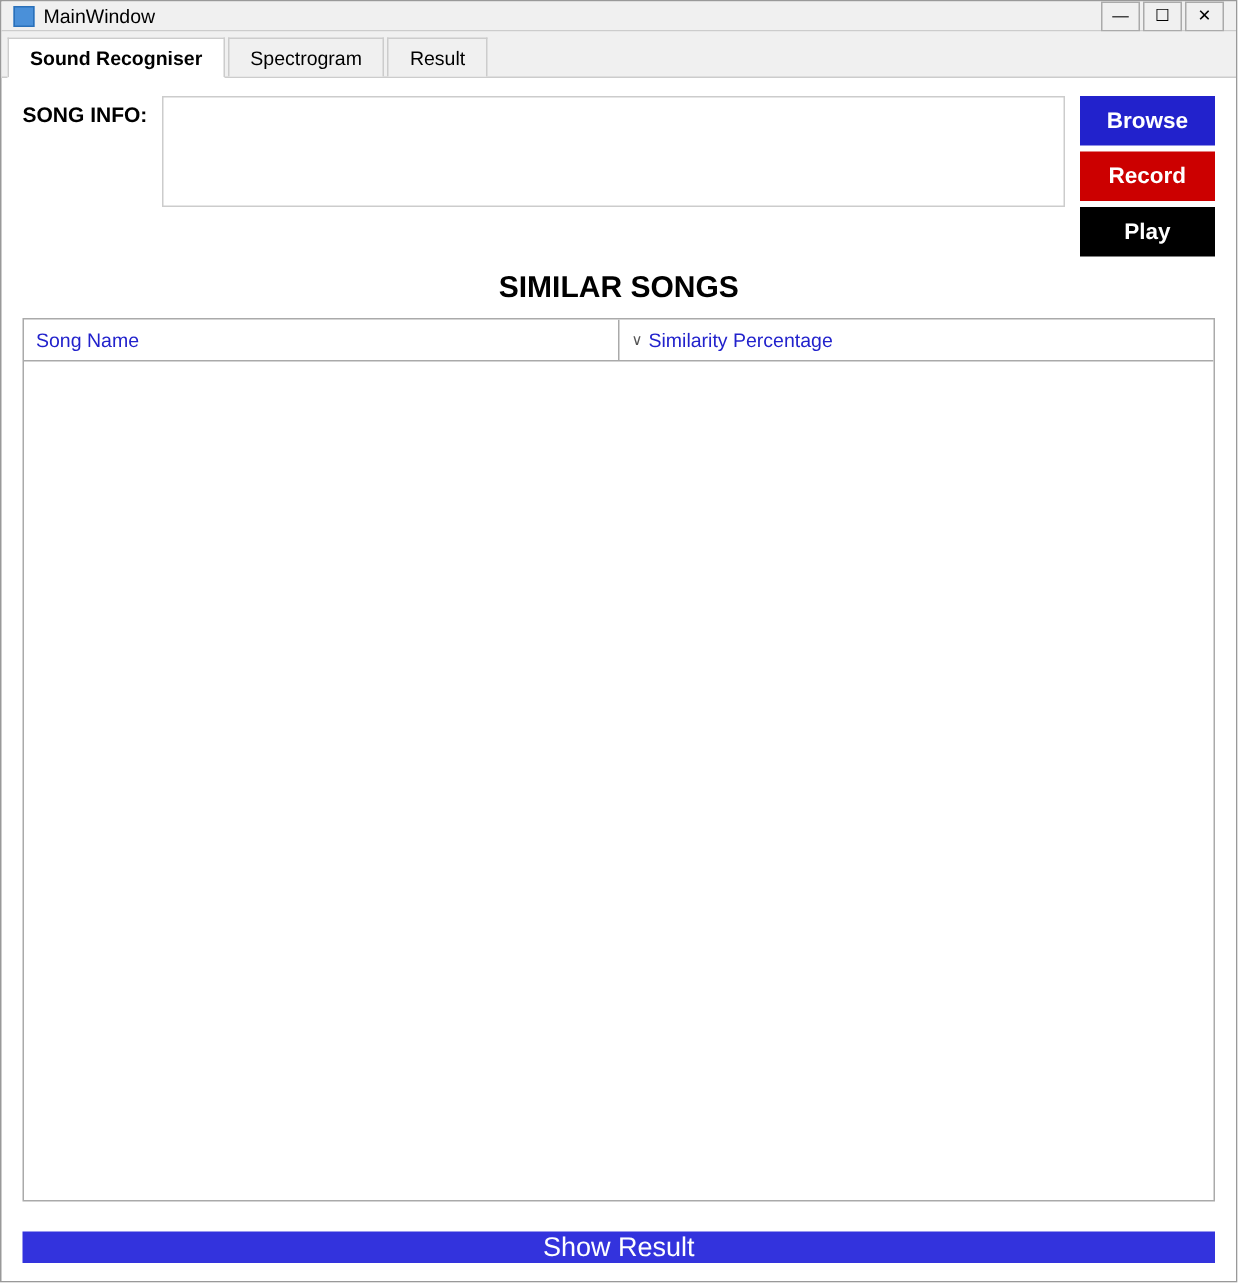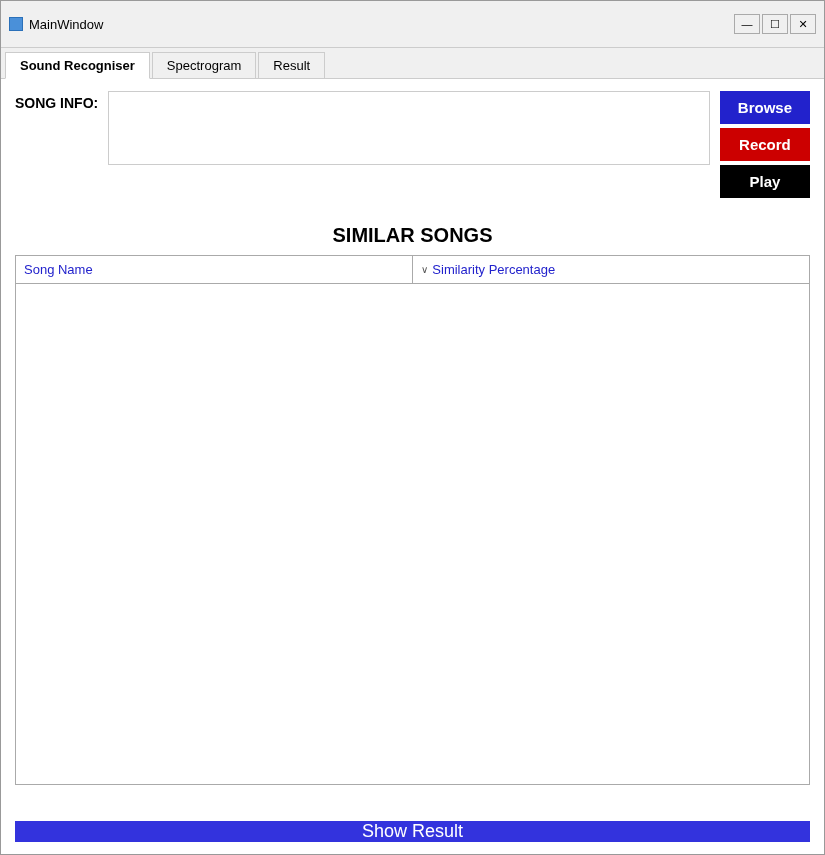--- a/index.html
+++ b/index.html
@@ -23,21 +23,21 @@
       border: 1px solid #999;
       display: flex;
       flex-direction: column;
     }
 
     .title-bar {
       background: #f0f0f0;
       border-bottom: 1px solid #ccc;
       display: flex;
       align-items: center;
-      height: 47px;
+      height: 20px;
       padding: 0 8px;
       user-select: none;
     }
 
     .title-bar-icon {
       width: 14px;
       height: 14px;
       background: #4a90d9;
       margin-right: 6px;
       display: inline-block;
@@ -93,21 +93,21 @@
       border-bottom: 1px solid #ffffff;
       font-weight: 600;
       margin-bottom: -1px;
     }
 
     .content-area {
       flex: 1;
       padding: 12px 14px;
       display: flex;
       flex-direction: column;
-      gap: 26px;
+      gap: 10px;
     }
 
     .song-info-row {
       display: flex;
       align-items: flex-start;
       gap: 10px;
     }
 
     .song-info-label {
       font-size: 14px;

